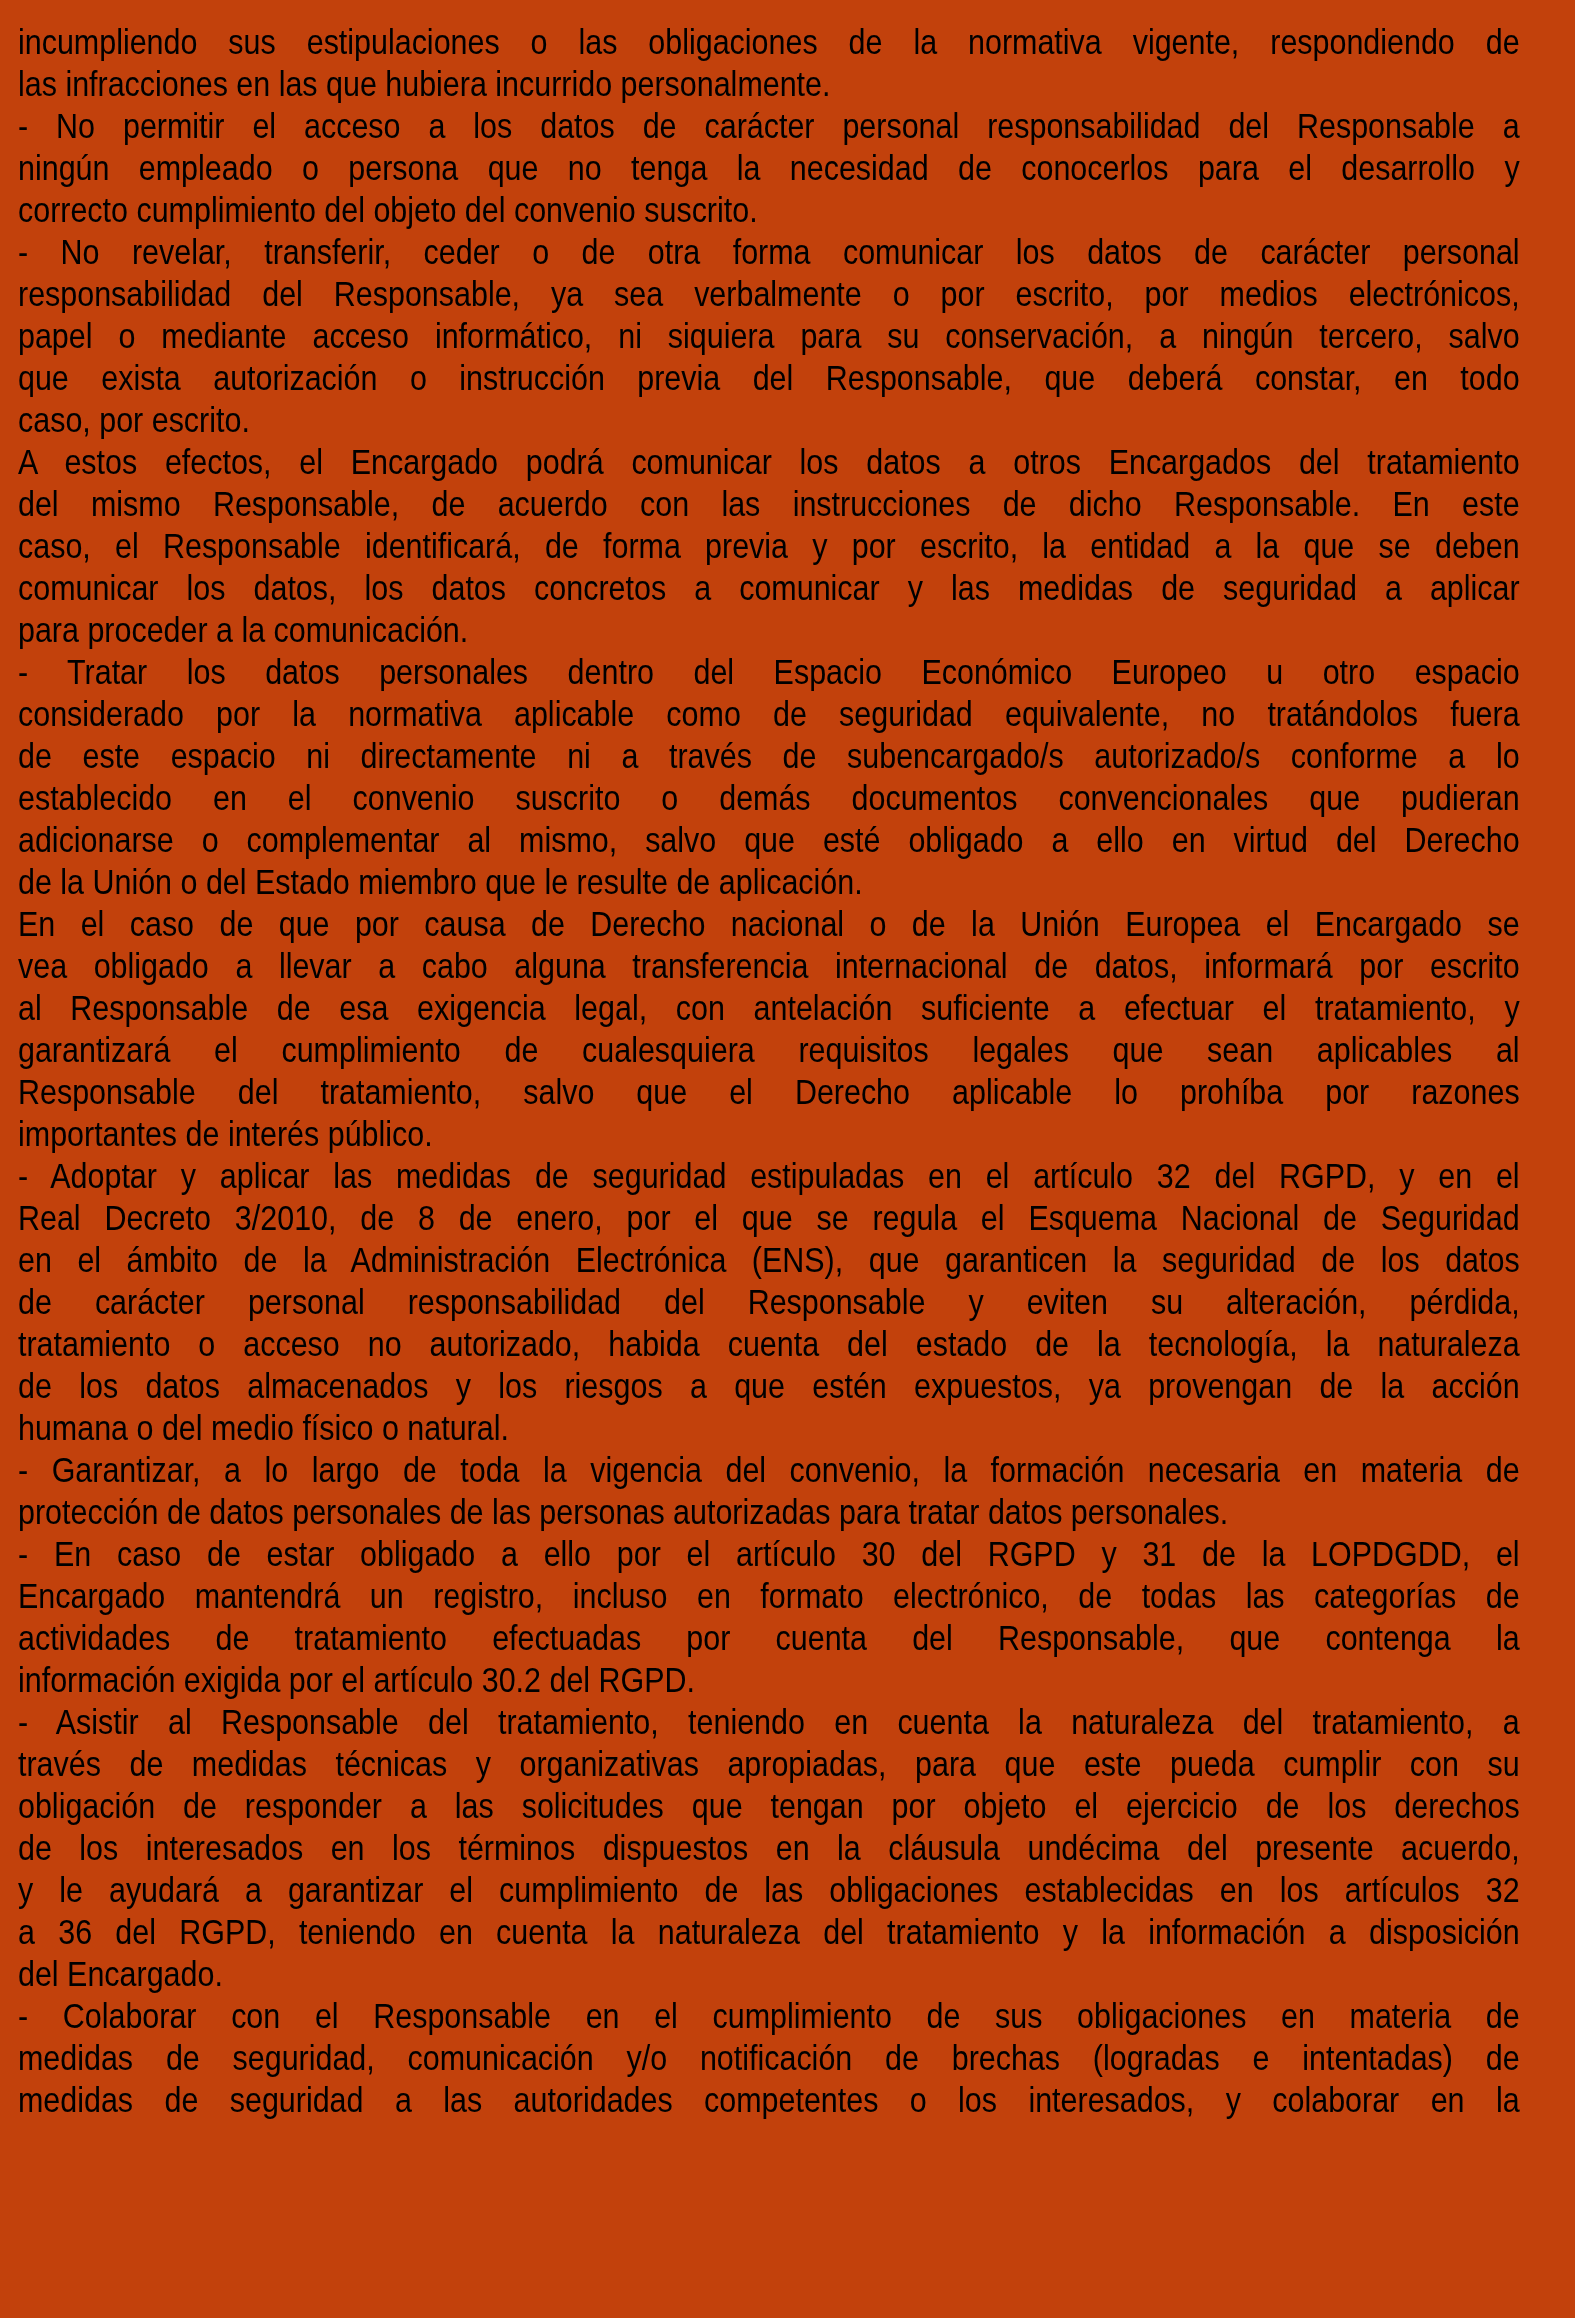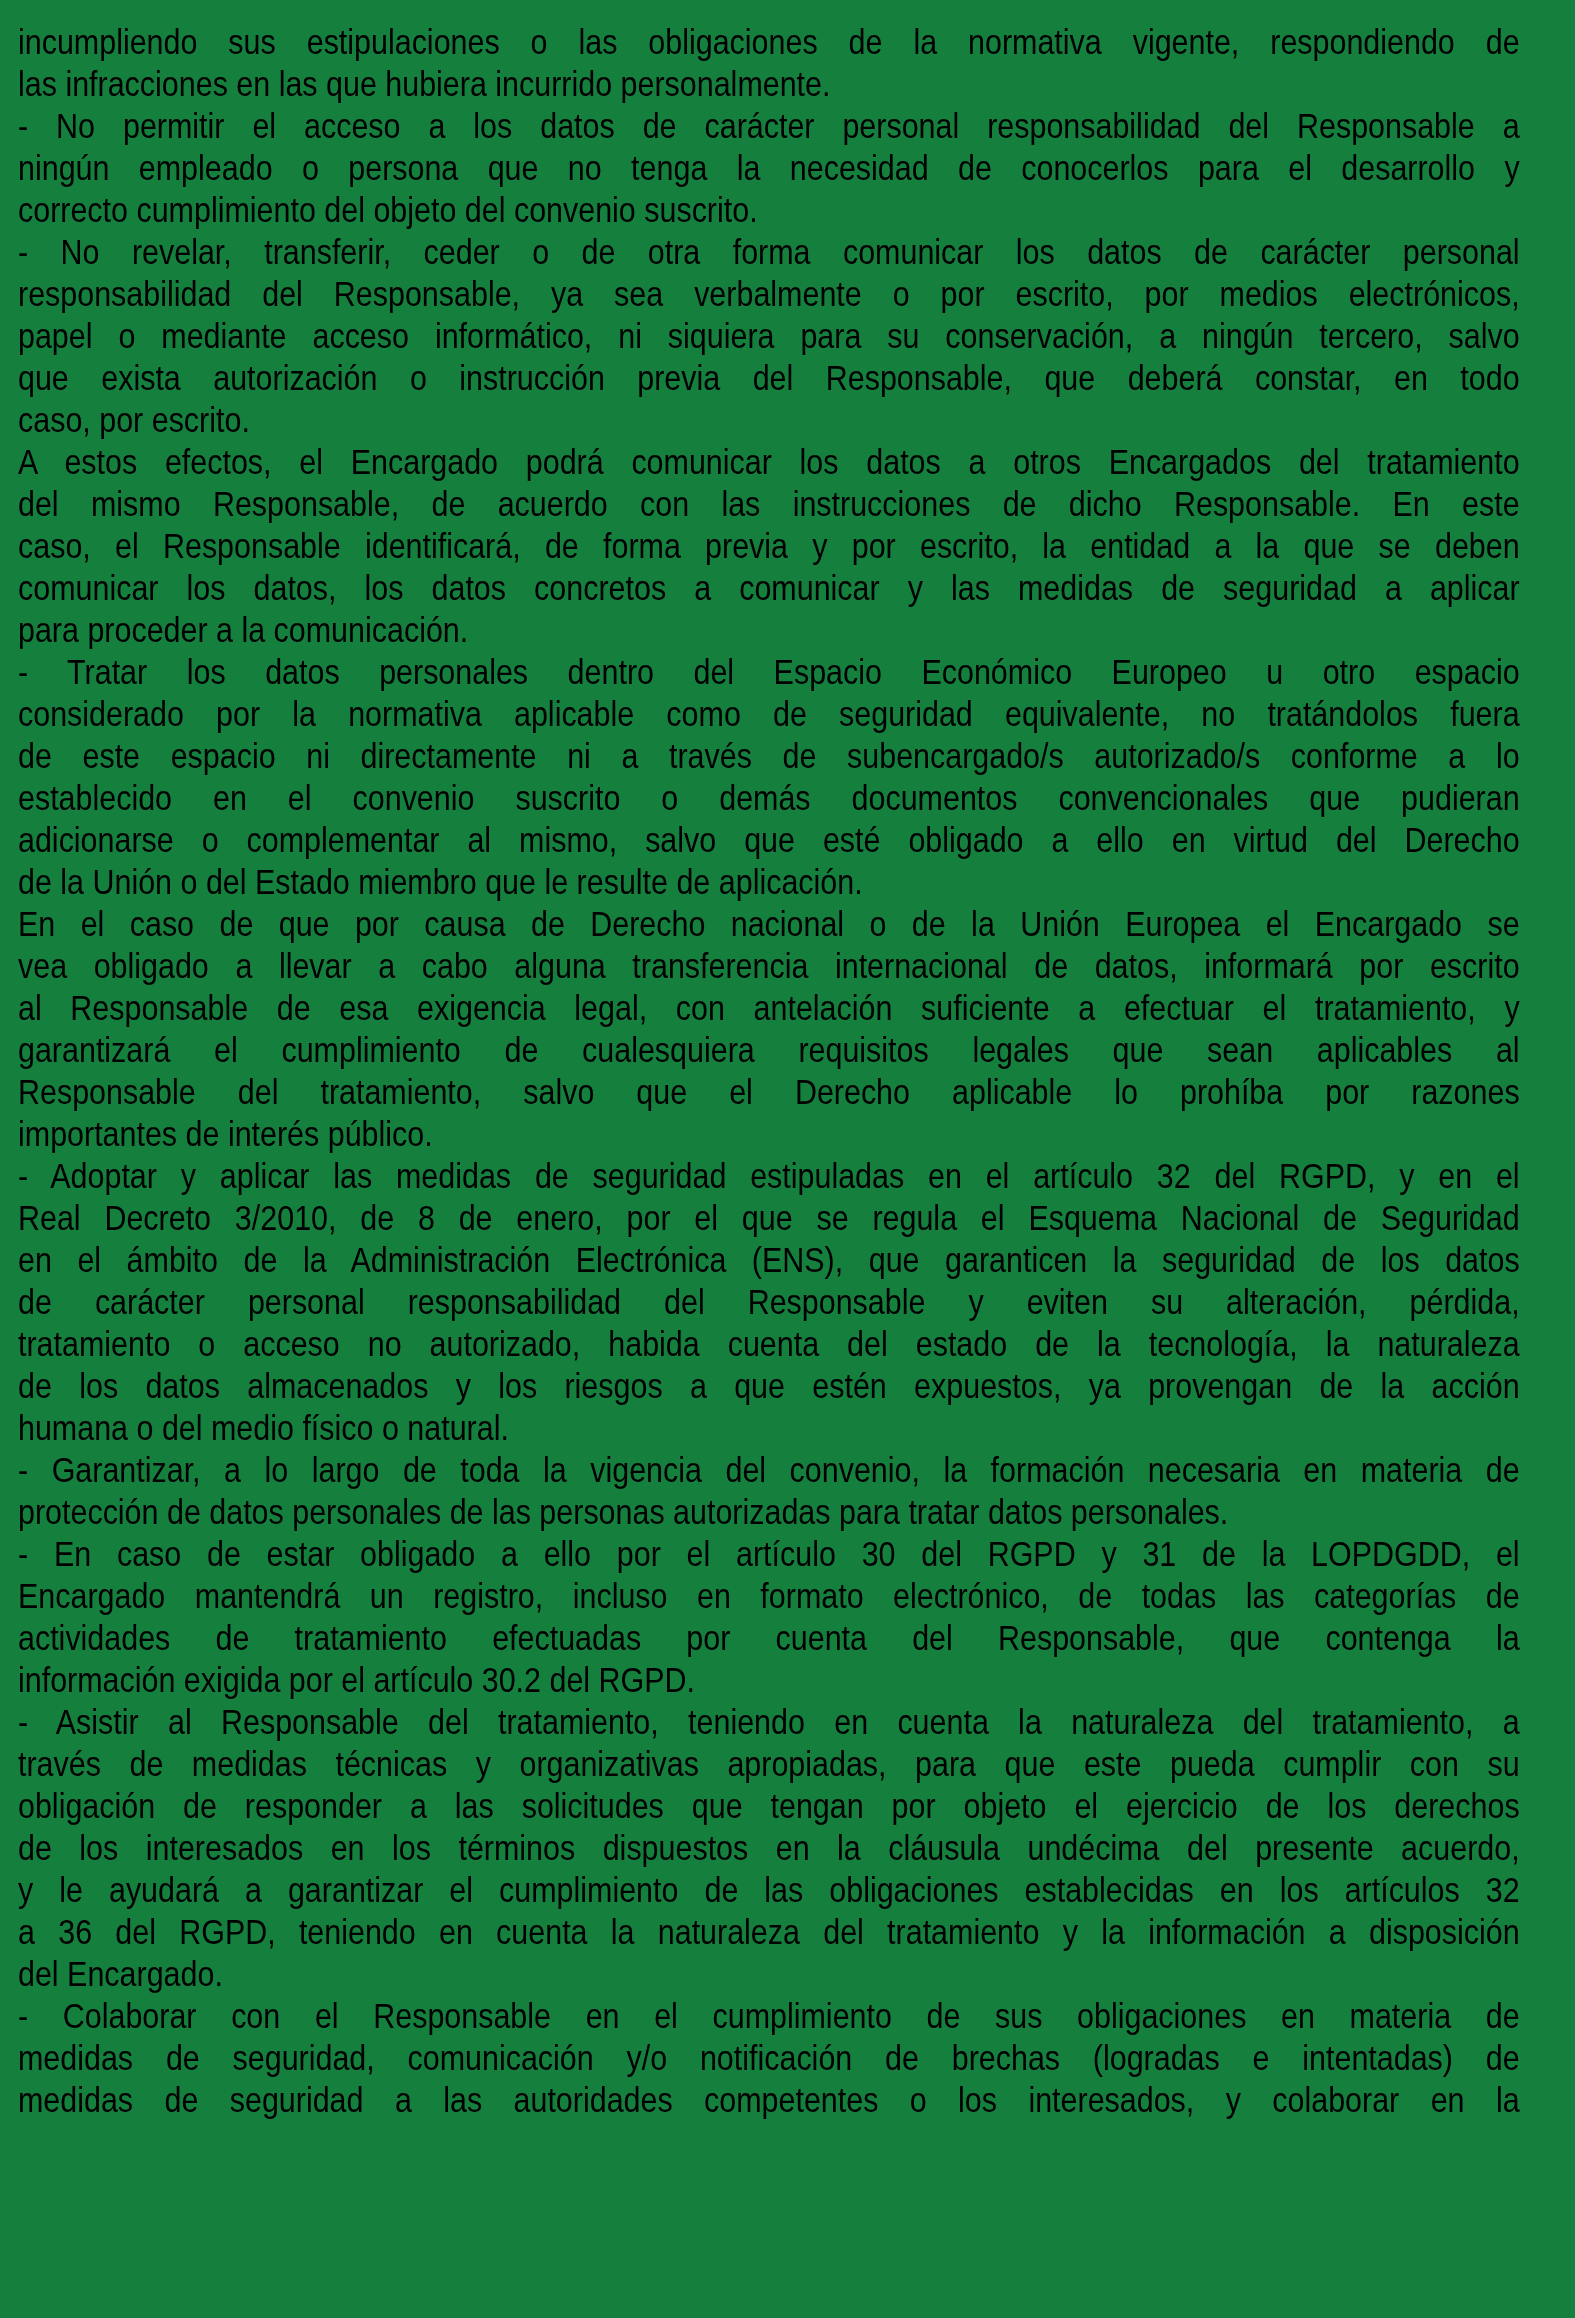--- a/index.html
+++ b/index.html
@@ -11,21 +11,21 @@
   body {
     width: 1576px;
     height: 2319px;
     position: relative;
   }
   .page {
     position: absolute;
     left: 0; top: 0;
     width: 1576px;
     height: 2319px;
-    background: #15803d;
+    background: #c2410c;
   }
   .text-block {
     position: absolute;
     left: 17.5px;
     top: 21px;
     width: 1726px;               
     transform: scaleX(0.87);     
     transform-origin: 0 0;
     font-family: "Liberation Sans", "DejaVu Sans", sans-serif;
     font-size: 35px;

